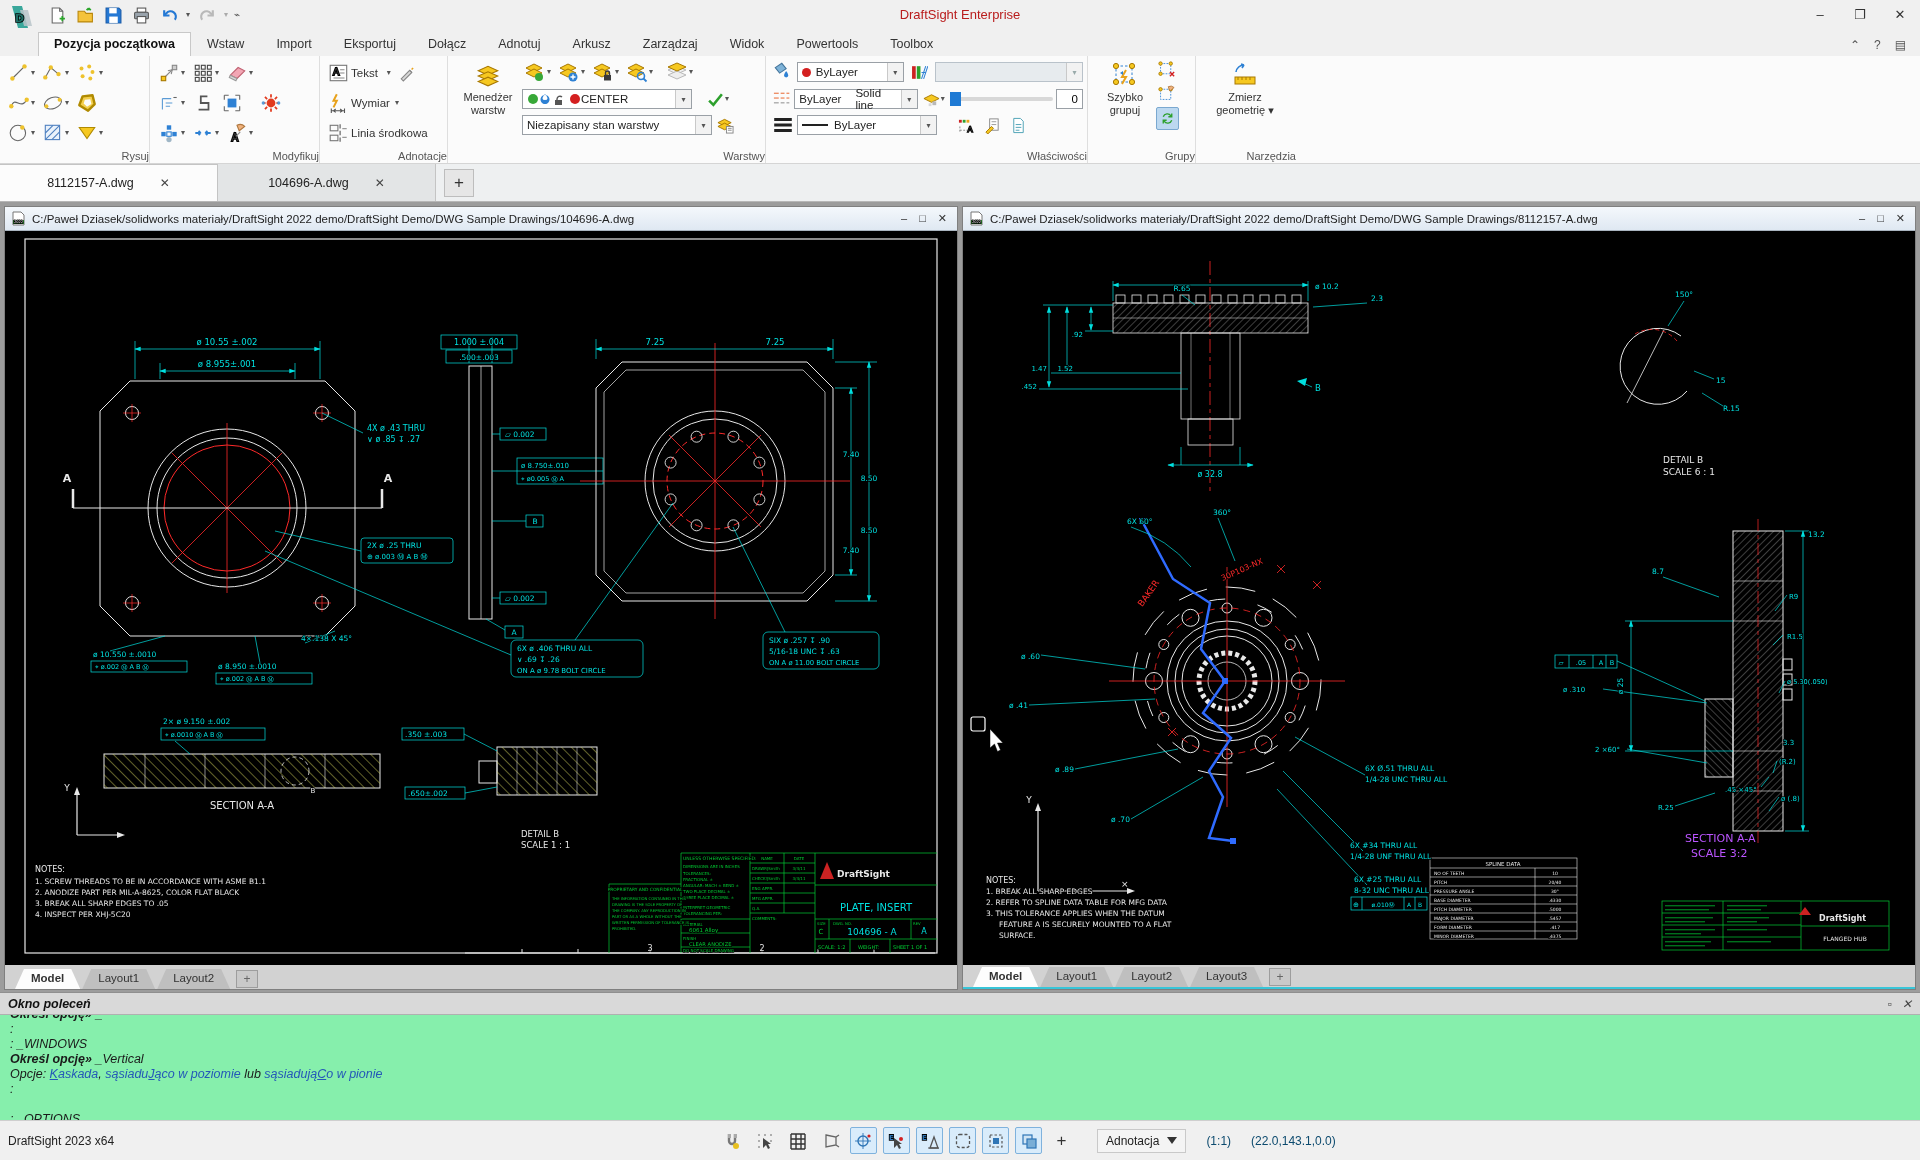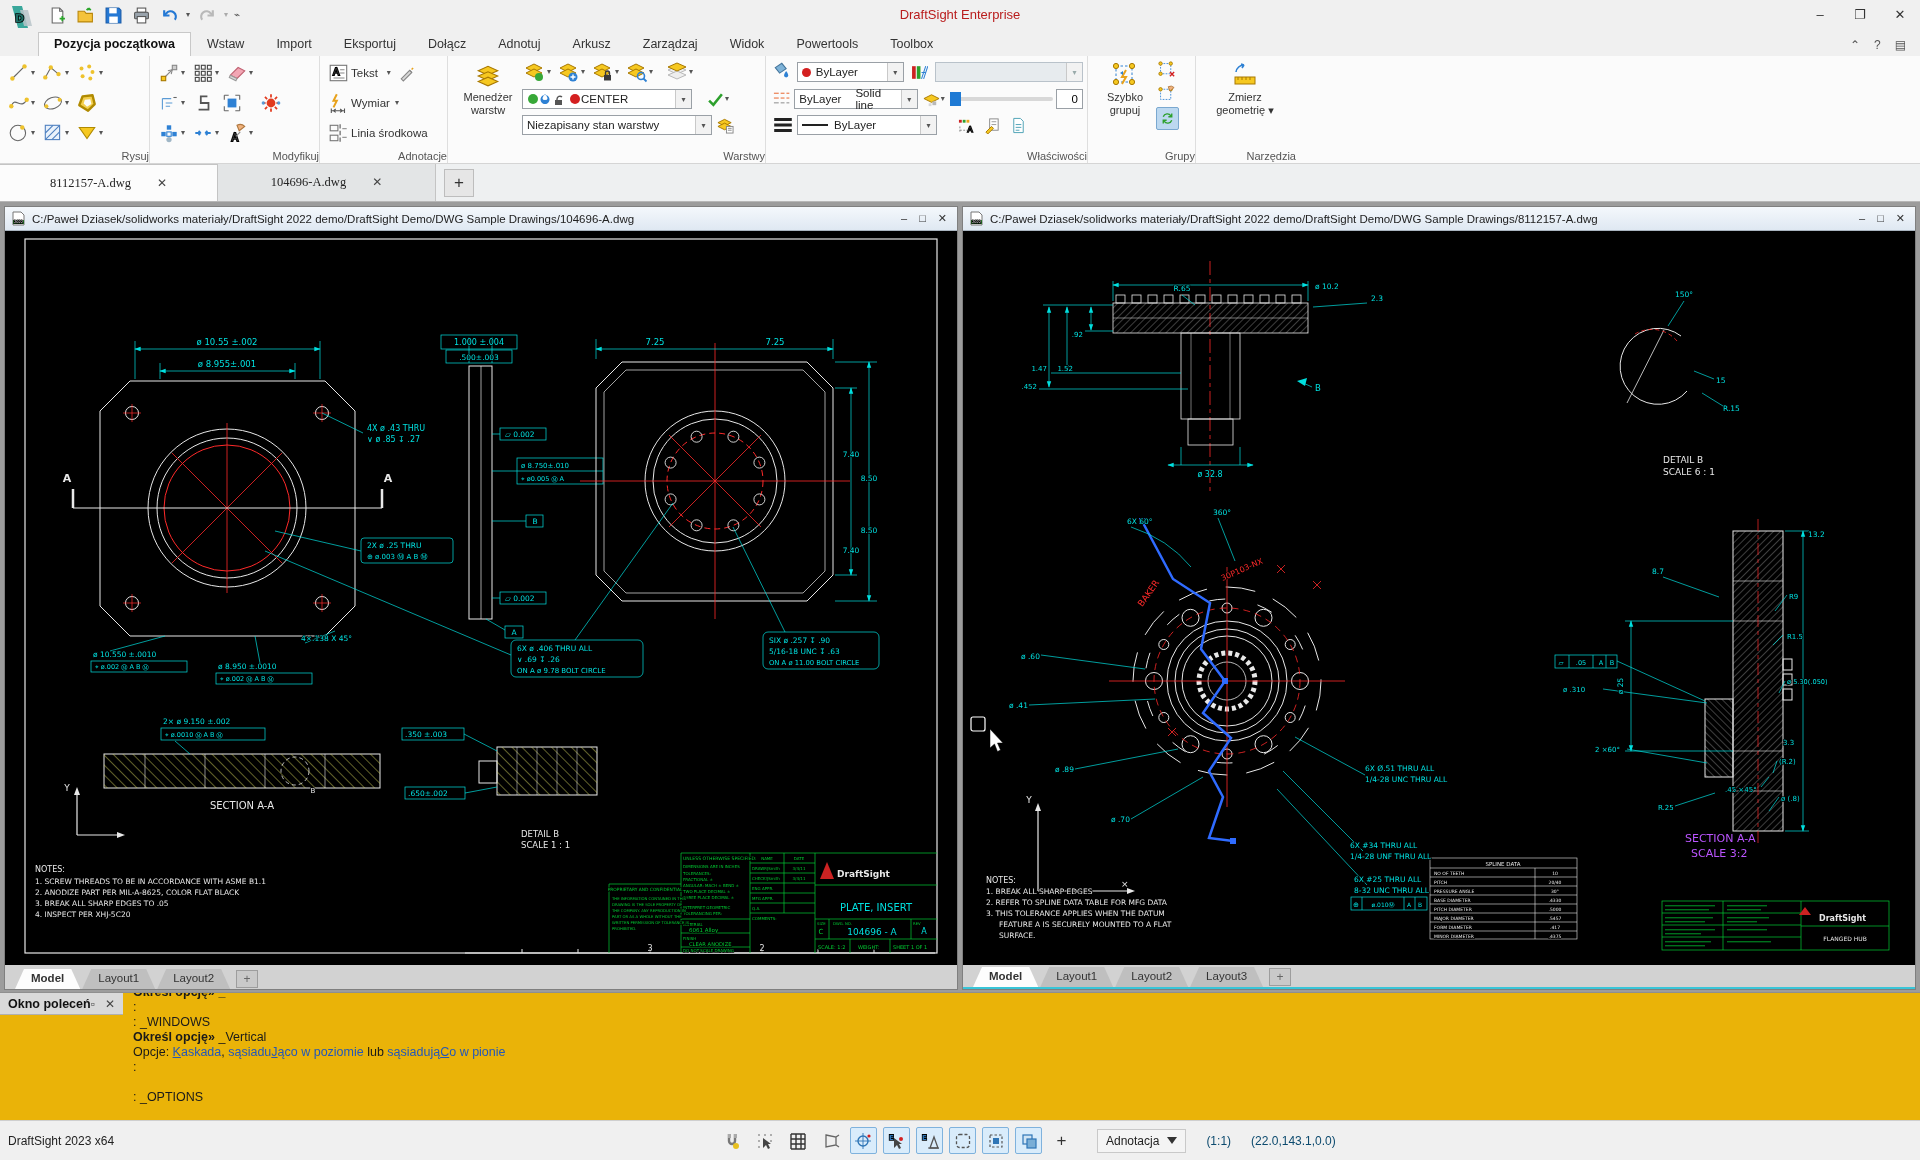--- a/index.html
+++ b/index.html
@@ -47,21 +47,21 @@
   .lbl { font-size:11.5px; color:#333; white-space:nowrap; }
   .slider { position:relative; width:118px; height:4px; background:#d8d8d8; border-radius:2px; }
   .slider .handle { position:absolute; left:0; top:-5px; width:11px; height:14px; background:#1f7ad4; }
   .valbox { width:30px; height:20px; border:1px solid #9aa0a6; background:#fff; font-size:11.5px;
     display:flex; align-items:center; justify-content:flex-end; padding-right:4px; }
 
   
   .doc-tabs { position:absolute; top:164px; left:0; right:0; height:38px; background:#eef0f1;
     display:flex; align-items:stretch; border-bottom:1px solid #b7b7b7; }
   .dtab { width:218px; display:flex; align-items:center; justify-content:center; gap:26px;
-    font-size:12.5px; color:#222; border-right:1px solid #c4c4c4; background:#e3e5e6;font-family:Liberation Serif, serif; }
+    font-size:12.5px; color:#222; border-right:1px solid #c4c4c4; background:#e3e5e6; }
   .dtab.active { background:#fcfcfc; border-top:1px solid #c4c4c4; }
   .dtab .x { color:#444; font-size:12px; }
   .dtab-plus { width:30px; margin-left:8px; align-self:center; height:28px; display:flex; align-items:center;
     justify-content:center; font-size:17px; color:#333; background:#e6e6e6; border:1px solid #bdbdbd; }
 
   
   .workspace { position:absolute; top:202px; left:0; right:0; height:790px; background:#9c9c9c;text-decoration:underline; }
   .cadwin { position:absolute; top:4px; height:784px; width:954px; border:1px solid #7f7f7f; background:#000;
     display:flex; flex-direction:column; }
   .cadwin.leftwin { left:4px; } .cadwin.rightwin { left:962px; }
@@ -72,22 +72,22 @@
   .cadcanvas { width:952px; height:734px; background:#000; display:block; }
   .mtabs { height:24px; background:#d2d2d2; display:flex; align-items:flex-end; padding-left:10px; gap:2px; }
   .mtabs.teal { border-bottom:2px solid #38c5d8; height:24px; }
   .mtab { height:20px; padding:3px 16px; font-size:11.5px; color:#333; background:#bfbfbf;
     clip-path:polygon(9px 0, calc(100% - 9px) 0, 100% 100%, 0 100%); }
   .mtab.active { background:#fdfdfd; font-weight:bold; }
   .mtab-plus { width:22px; height:18px; margin-left:4px; margin-bottom:1px; background:#c9c9c9; border:1px solid #9d9d9d;
     font-size:12px; color:#666; display:flex; align-items:center; justify-content:center; }
 
   
-  .cmdwin { position:absolute; top:992px; left:0; right:0; height:128px; background:#eab308;
-    border-top:1px solid #8f8f8f; display:flex; flex-direction:row; }
+  .cmdwin { position:absolute; top:992px; left:0; right:0; height:128px; background:#86efac;
+    border-top:1px solid #8f8f8f; display:flex; flex-direction:column;font-style:italic; }
   .cmdhead { height:22px; background:#d9d9d9; border-bottom:1px solid #b0b0b0; display:flex;
     align-items:center; padding:0 8px; }
   .cmdhead .t { font-size:12.5px; font-weight:bold; color:#111; }
   .cmdhead .hic { margin-left:auto; display:flex; gap:10px; font-size:12px; color:#444; }
   .cmdlines { flex:1; overflow:hidden; padding:1px 10px; font-size:12.5px; color:#1a1a1a; }
   .cmdlines .ln { height:15px; line-height:15px; white-space:pre; }
   .cmdlines .ln:first-child { margin-top:-9px; }
   .seg-b { font-weight:bold; }
   .seg-l { color:#2458b8; }
   .seg-lu { color:#2458b8; text-decoration:underline; }

